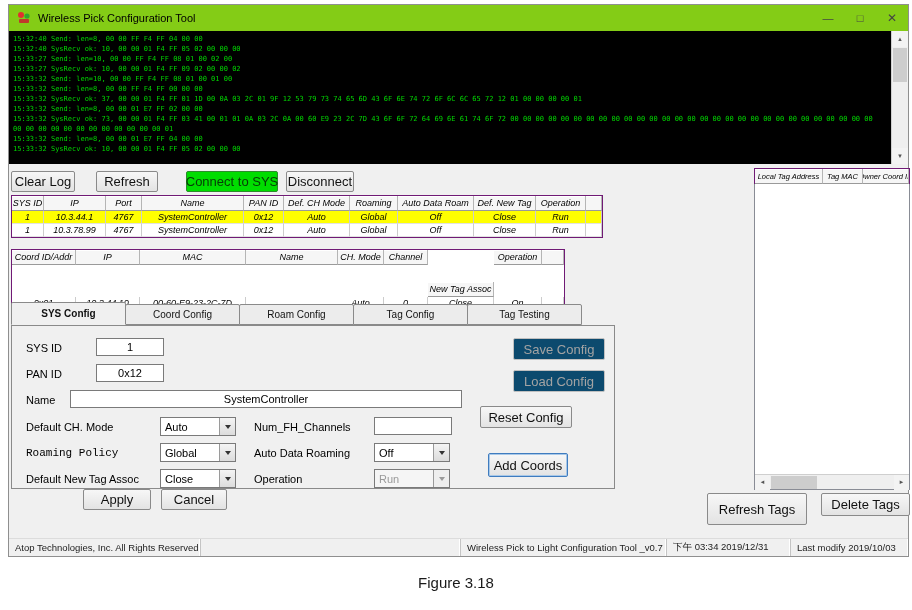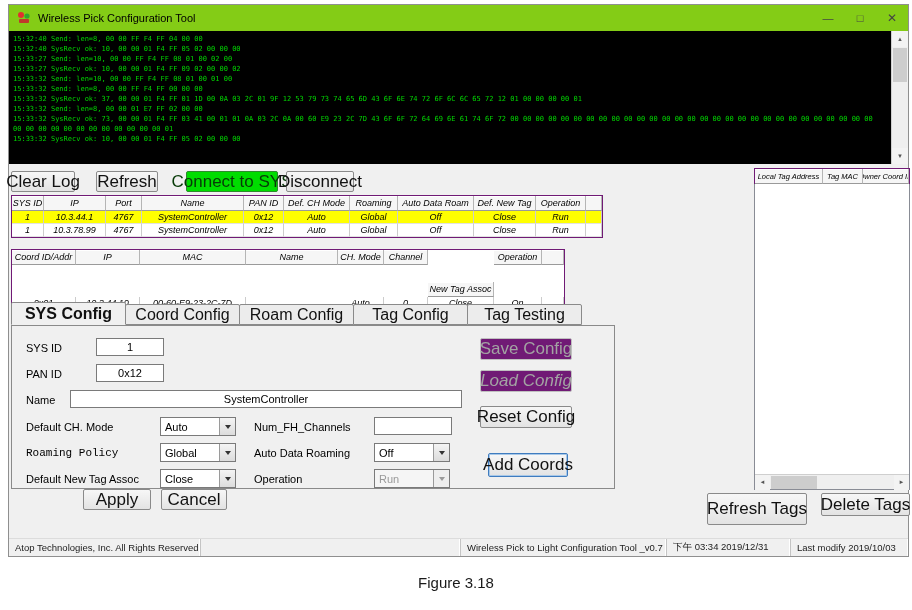--- a/index.html
+++ b/index.html
@@ -30,24 +30,24 @@
     font-size:7px; line-height:10px; white-space:pre-wrap; word-break:break-word; }
   .vscroll { position:absolute; right:0; top:0; bottom:0; width:17px; background:#efefef; border-left:1px solid #cfcfcf; }
   .sbtn { height:16px; display:flex; align-items:center; justify-content:center; font-size:6px; color:#555; background:#f3f3f3; }
   .sbtn.down { position:absolute; bottom:0; left:0; right:0; }
   .vthumb { position:absolute; top:17px; left:1px; right:1px; height:34px; background:#cdcdcd; }
 
   .main { position:relative; height:358px; }
 
   
   .btn { position:absolute; height:21px; display:flex; align-items:center; justify-content:center;
-    font-size:17px; color:#111; background:linear-gradient(#f7f7f7,#e3e3e3);
+    font-size:13px; color:#111; background:linear-gradient(#f7f7f7,#e3e3e3);
     border:1px solid #8a8a8a; border-radius:2px; cursor:default; white-space:nowrap; }
   .btn.green { background:var(--connect-green); border-color:#2d8a2d; color:#073a07; }
-  .btn.disabled { color:#a3a3a3; border-color:#c0c0c0; background:#701a75; }
+  .btn.disabled { color:#a3a3a3; border-color:#c0c0c0; background:#0c4a6e;margin-left:33px; }
   .btn.focusblue { border-color:#3f7cbf; box-shadow:inset 0 0 0 1px #a8c8e8; }
 
   .clear-log { left:2px; top:7px; width:64px; }
   .refresh-btn { left:87px; top:7px; width:62px; }
   .connect-btn { left:177px; top:7px; width:92px; }
   .disconnect-btn { left:277px; top:7px; width:68px; }
 
   
   .grid { position:absolute; border:1px solid #701a75; background:#fff;font-style:italic; }
   .trow { display:flex; }
@@ -56,21 +56,21 @@
   .thead .tcell { height:15px; background:#f6f6f6; border-right:1px solid #b5b5b5;
     border-bottom:1px solid #9a9a9a; box-shadow:inset 0 1px 0 #fff; }
   .tbody .tcell { height:13px; background:#fff; border-right:1px solid #cccccc; border-bottom:1px solid #e2e2e2; }
   .trow.hl .tcell { background:var(--hl-yellow); }
   .sys-grid { left:2px; top:31px; }
   .coord-grid { left:2px; top:85px; }
 
   
   .tabs { position:absolute; left:2px; top:140px; display:flex; z-index:2; }
   .tab { width:115px; height:21px; display:flex; align-items:center; justify-content:center;
-    font-size:16px; background:#ececec; border:1px solid #8a8a8a; margin-right:-1px;
+    font-size:10px; background:#ececec; border:1px solid #8a8a8a; margin-right:-1px;
     border-radius:2px 2px 0 0; color:#111; }
   .tab.active { font-weight:bold; background:#f0f0f0; height:23px; margin-top:-2px;
     border-bottom:1px solid #f0f0f0; position:relative; z-index:3; }
   .tabpanel { position:absolute; left:2px; top:161px; width:604px; height:164px;
     border:1px solid #8a8a8a; background:#f0f0f0; z-index:1; }
 
   .flabel { position:absolute; font-size:11px; color:#000; white-space:nowrap; }
   .tinput { position:absolute; height:18px; border:1px solid #7a7a7a; background:#fff;
     font-size:11px; font-family:"Liberation Sans",sans-serif; padding:0 3px; text-align:center; }
   .combo { position:absolute; height:19px; width:76px; background:#fff; border:1px solid #7a7a7a;
@@ -78,21 +78,21 @@
   .combo-val { flex:1; padding-left:4px; font-size:11px; overflow:hidden; white-space:nowrap; }
   .combo-btn { width:16px; align-self:stretch; background:linear-gradient(#f4f4f4,#dcdcdc);
     border-left:1px solid #9a9a9a; display:flex; align-items:center; justify-content:center; }
   .combo-arrow { width:0; height:0; border-left:3.5px solid transparent; border-right:3.5px solid transparent; border-top:4px solid #333; }
   .combo.disabled { background:#f5f5f5; }
   .combo.disabled .combo-val { color:#9a9a9a; }
   .combo.disabled .combo-arrow { border-top-color:#9a9a9a; }
   .combo.disabled .combo-btn { background:#eeeeee; }
 
   .save-btn { left:468px; top:12px; width:92px; height:22px; }
-  .load-btn { left:468px; top:44px; width:92px; height:22px;font-style:italic; }
+  .load-btn { left:468px; top:44px; width:92px; height:22px; }
   .reset-btn { left:468px; top:80px; width:92px; height:22px; }
   .addcoords-btn { left:476px; top:127px; width:80px; height:24px; }
   .apply-btn { left:74px; top:325px; width:68px; height:21px; }
   .cancel-btn { left:152px; top:325px; width:66px; height:21px; }
 
   
   .tagpanel { position:absolute; left:745px; top:4px; width:156px; height:322px;
     border:1px solid #898c95; background:#fff; }
   .tag-grid { left:-1px; top:-1px; border-bottom:none; background:transparent; }
   .tag-grid .tcell { font-size:7.5px; }
@@ -139,20 +139,21 @@
     <div class="log-lines">
         <div class="log-line">15:32:40 Send: len=8, 00 00 FF F4 FF 04 00 00</div>
         <div class="log-line">15:32:40 SysRecv ok: 10, 00 00 01 F4 FF 05 02 00 00 00</div>
         <div class="log-line">15:33:27 Send: len=10, 00 00 FF F4 FF 08 01 00 02 00</div>
         <div class="log-line">15:33:27 SysRecv ok: 10, 00 00 01 F4 FF 09 02 00 00 02</div>
         <div class="log-line">15:33:32 Send: len=10, 00 00 FF F4 FF 08 01 00 01 00</div>
         <div class="log-line">15:33:32 Send: len=8, 00 00 FF F4 FF 00 00 00</div>
         <div class="log-line">15:33:32 SysRecv ok: 37, 00 00 01 F4 FF 01 1D 00 0A 03 2C 01 9F 12 53 79 73 74 65 6D 43 6F 6E 74 72 6F 6C 6C 65 72 12 01 00 00 00 00 01</div>
         <div class="log-line">15:33:32 Send: len=8, 00 00 01 E7 FF 02 00 00</div>
         <div class="log-line">15:33:32 SysRecv ok: 73, 00 00 01 F4 FF 03 41 00 01 01 0A 03 2C 0A 00 60 E9 23 2C 7D 43 6F 6F 72 64 69 6E 61 74 6F 72 00 00 00 00 00 00 00 00 00 00 00 00 00 00 00 00 00 00 00 00 00 00 00 00 00 00 00 00 00 00 00 00 00 00 00 00 00 00 00 00 00 01</div>
+        <div class="log-line">15:33:32 Send: len=8, 00 00 01 E7 FF 04 00 00</div>
         <div class="log-line">15:33:32 SysRecv ok: 10, 00 00 01 F4 FF 05 02 00 00 00</div>
       </div>
     <div class="vscroll">
       <div class="sbtn">▲</div>
       <div class="vthumb"></div>
       <div class="sbtn down">▼</div>
     </div>
   </div>
 
   <div class="main">

